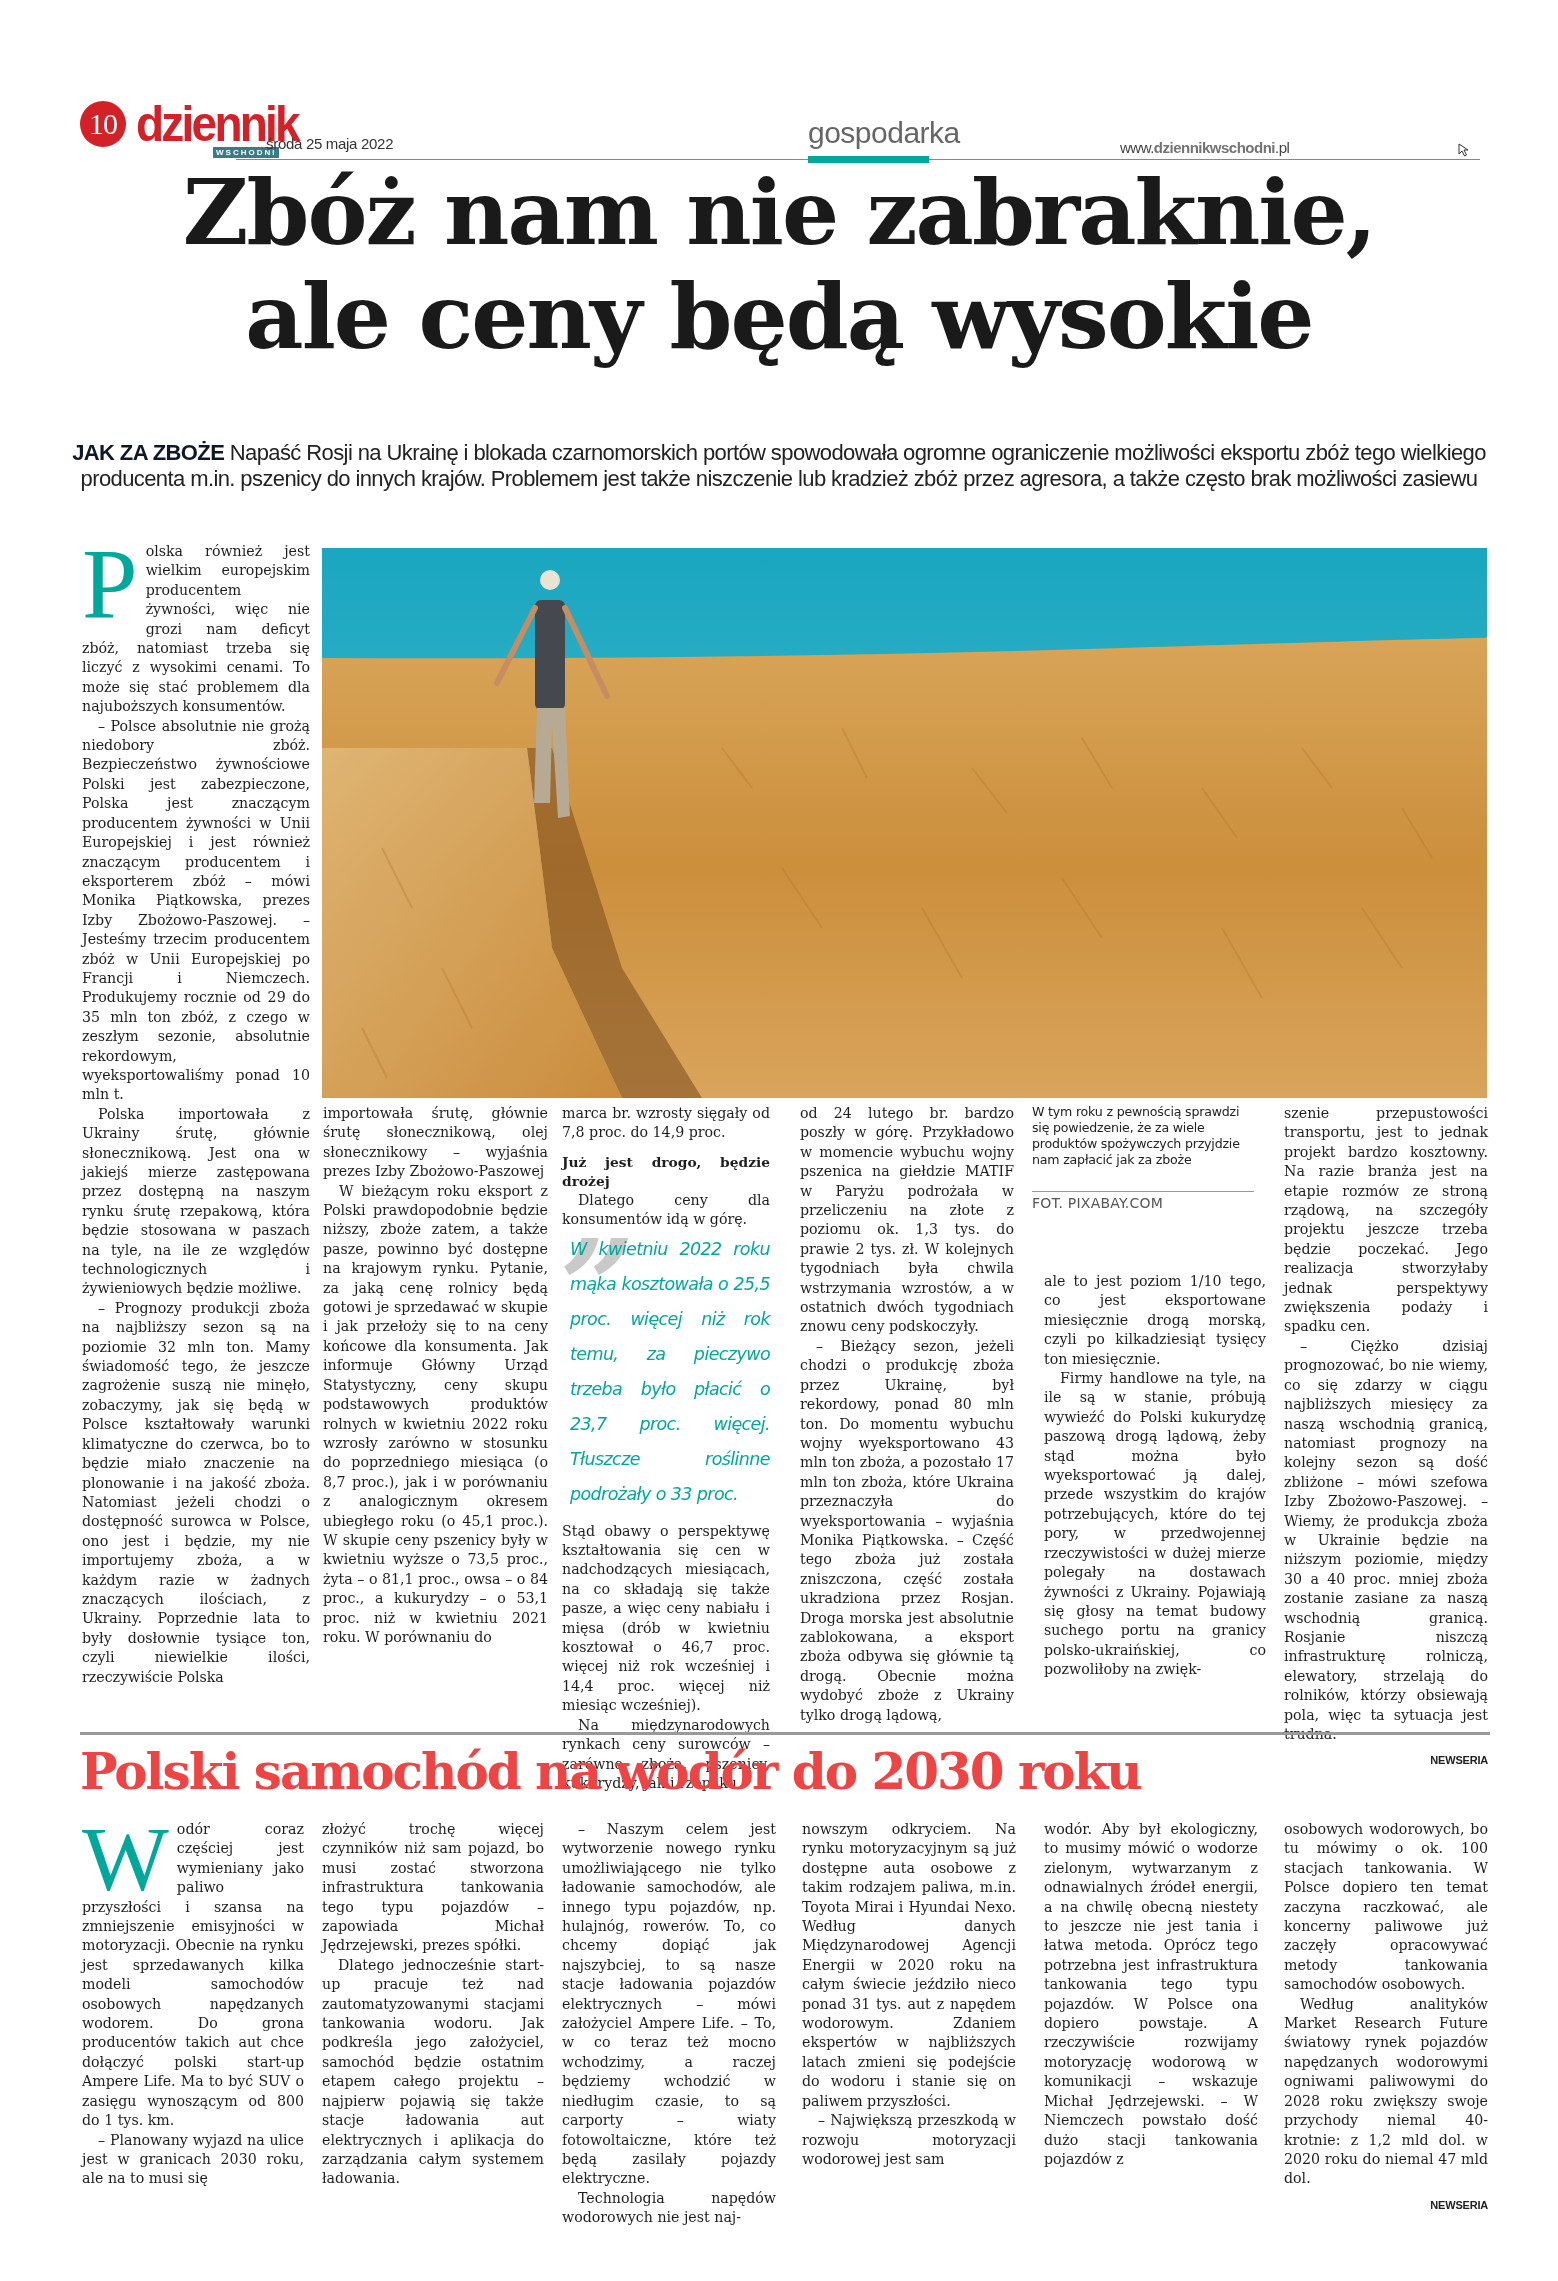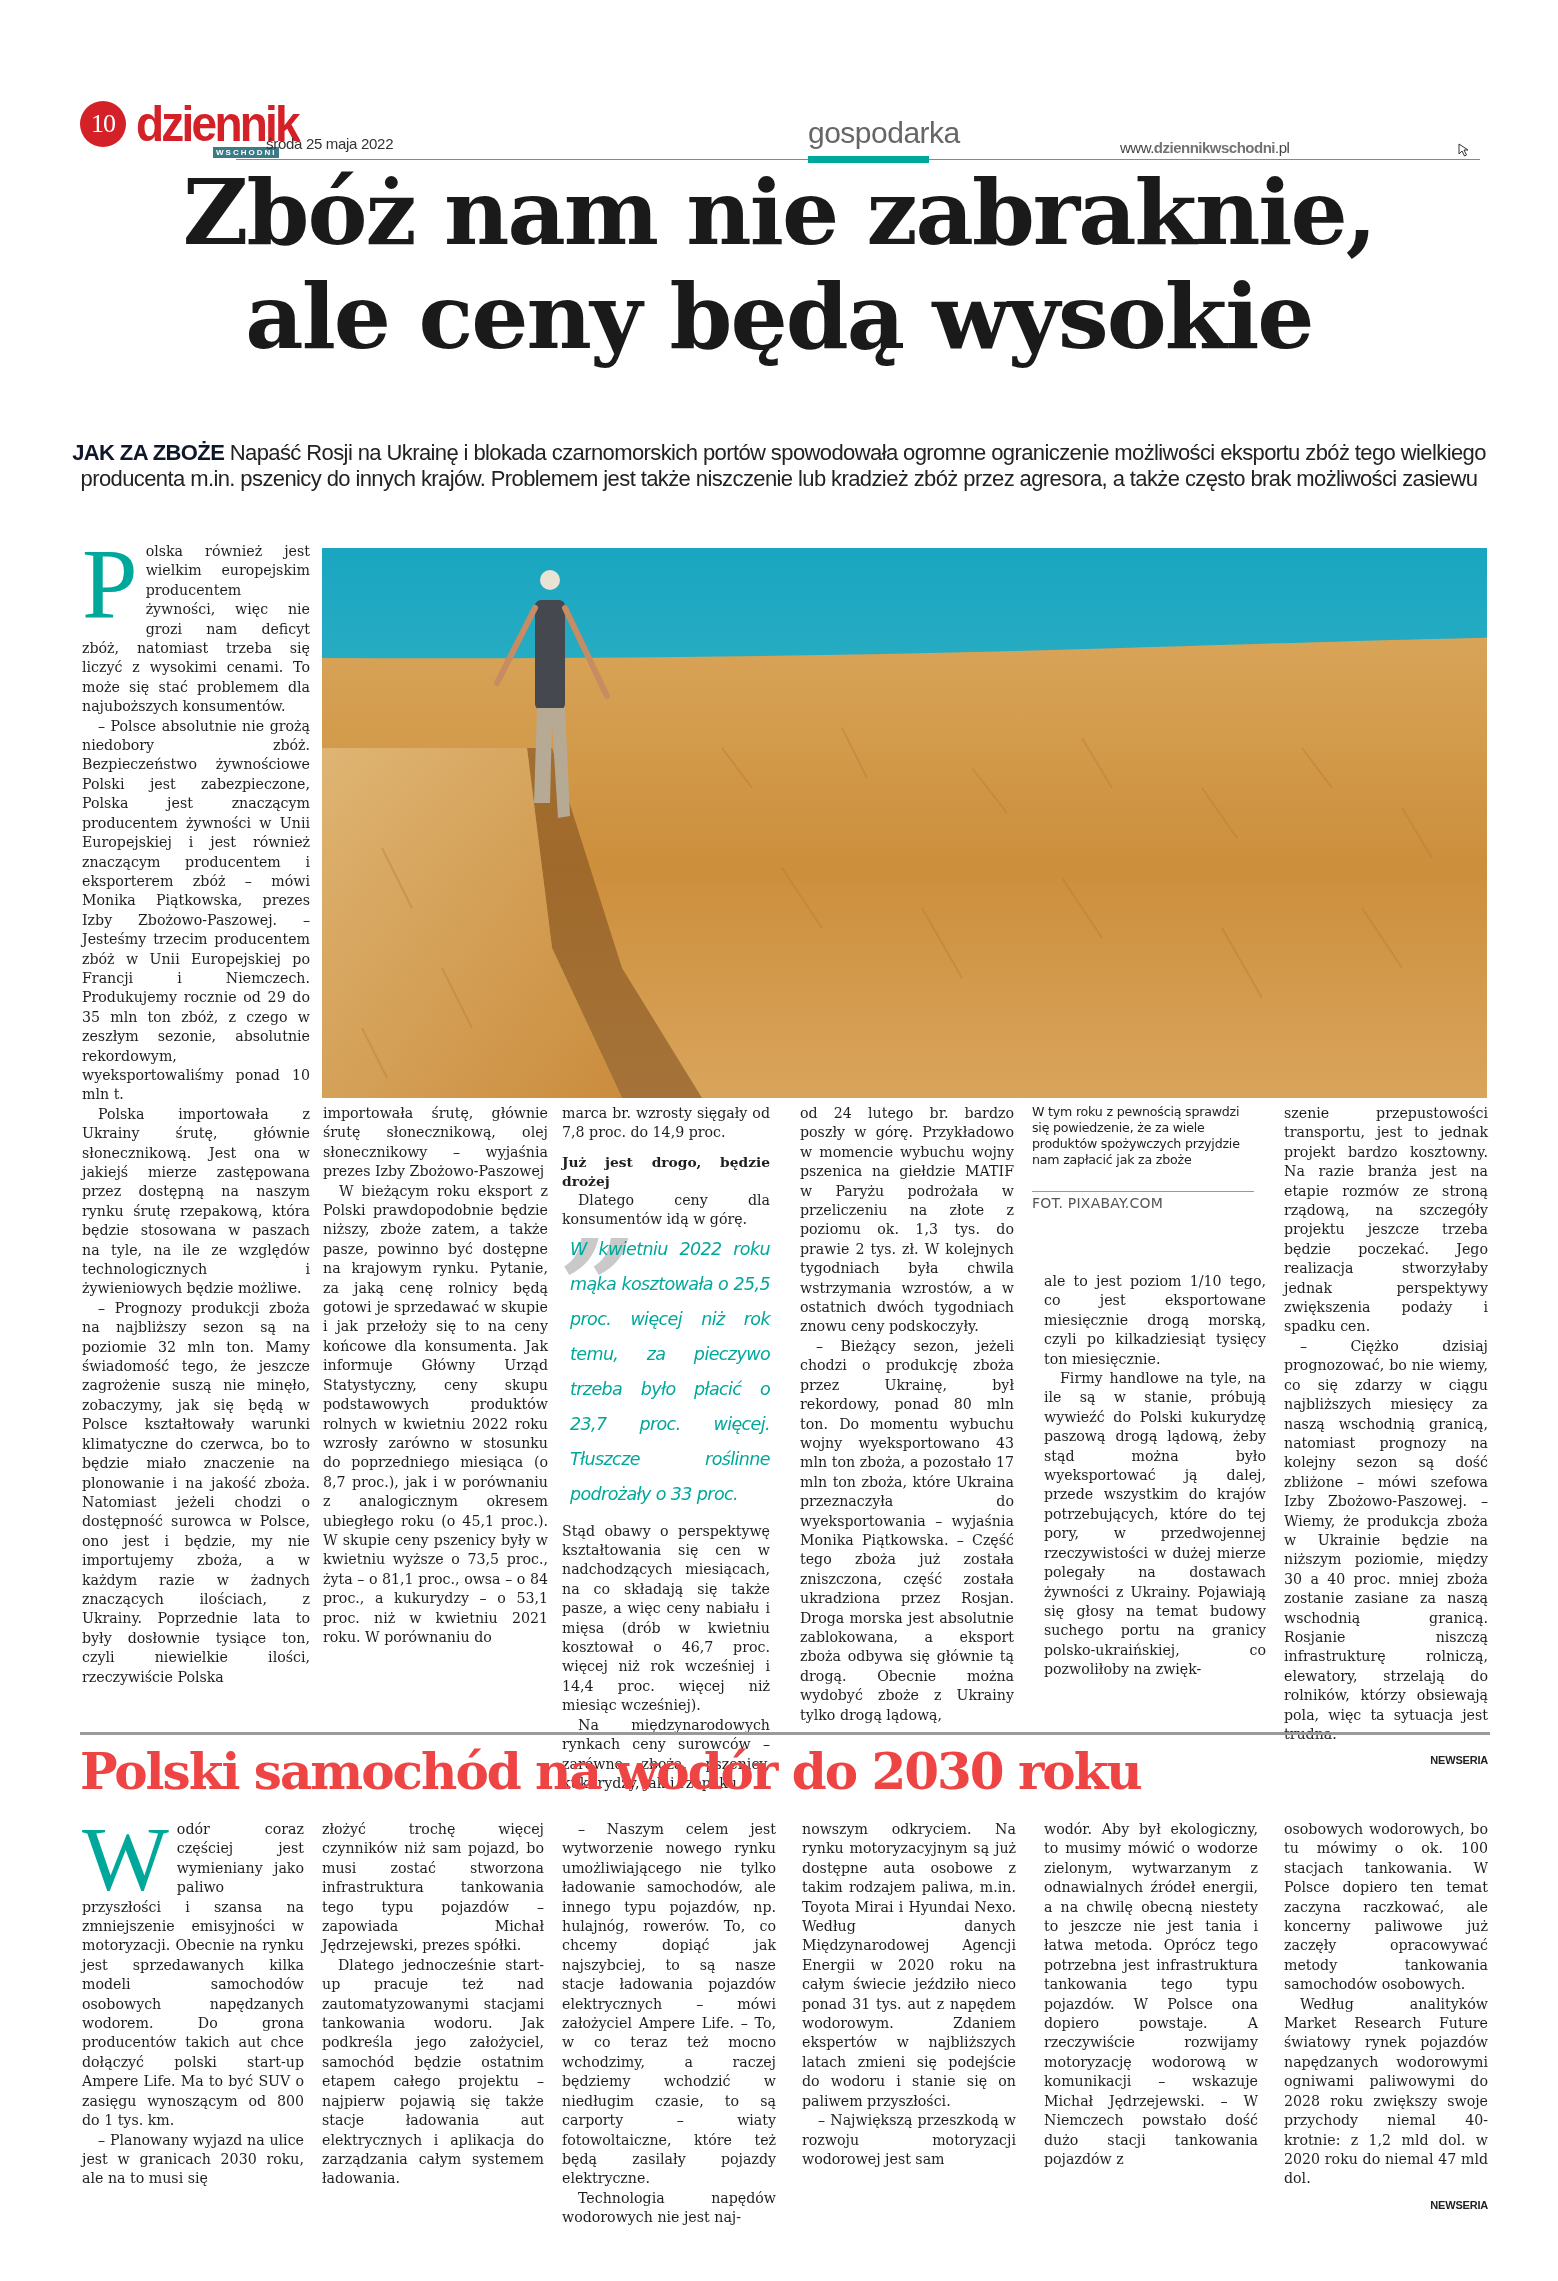--- a/index.html
+++ b/index.html
@@ -3,21 +3,21 @@
 <meta charset="utf-8">
 <style>
   * { box-sizing: border-box; margin: 0; padding: 0; }
   html, body { width: 1558px; height: 2281px; background: #ffffff; }
   body { position: relative; font-family: "DejaVu Serif", serif; color: #1a1a1a; overflow: hidden; }
 
   .abs { position: absolute; }
 
   
   .page-num { left: 80px; top: 101px; width: 46px; height: 46px; border-radius: 50%; background: #d42027; color: #fff;
-    font-family: "Liberation Serif", serif; font-size: 26px; line-height: 46px; text-align: center; letter-spacing: -1px; }
+    font-family: "Liberation Serif", serif; font-size: 30px; line-height: 46px; text-align: center; letter-spacing: -1px; }
   .logo { left: 136px; top: 96px; font-family: "Liberation Sans", sans-serif; font-weight: 700; font-size: 50px; color: #d42027;
     letter-spacing: -3px; line-height: 56px; transform: scaleX(0.92); transform-origin: left; }
   .logo-sub { left: 213px; top: 147px; background: #3b7a86; color: #fff; font-family: "Liberation Sans", sans-serif; font-size: 8px;
     font-weight: 700; letter-spacing: 2px; padding: 0 3px; line-height: 11px; }
   .date { left: 238px; top: 135px; font-family: "Liberation Sans", sans-serif; font-size: 15px; color: #333; letter-spacing: -0.3px; margin-left: 28px; }
   .header-rule { left: 236px; top: 159px; width: 1244px; height: 1px; background: #888; }
   .section { left: 808px; top: 116px; font-family: "Liberation Sans", sans-serif; font-size: 30px; color: #666; letter-spacing: -0.5px; font-weight: 300; }
   .section-bar { left: 808px; top: 156px; width: 121px; height: 7px; background: #00a89b; }
   .site { left: 1120px; top: 139px; font-family: "Liberation Sans", sans-serif; font-size: 15px; color: #444; letter-spacing: -0.5px; }
   .site b { color: #737373; }

